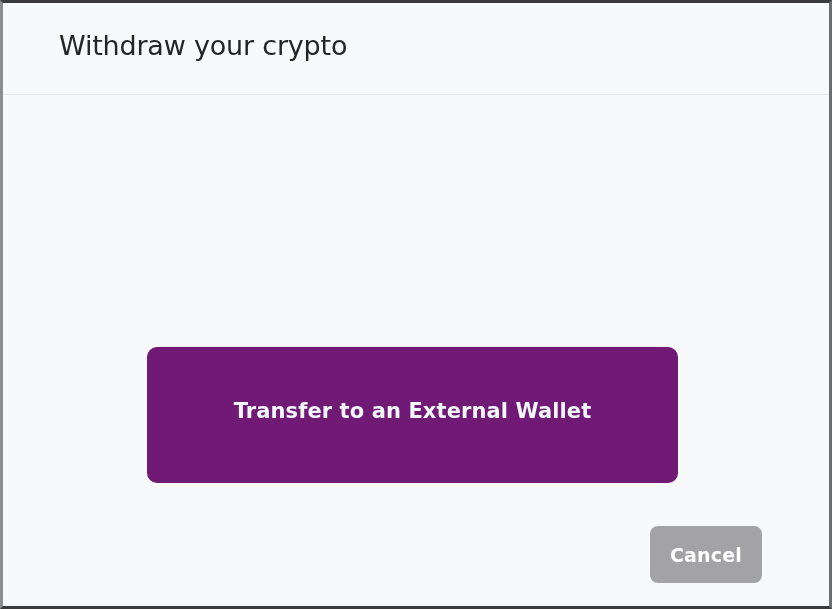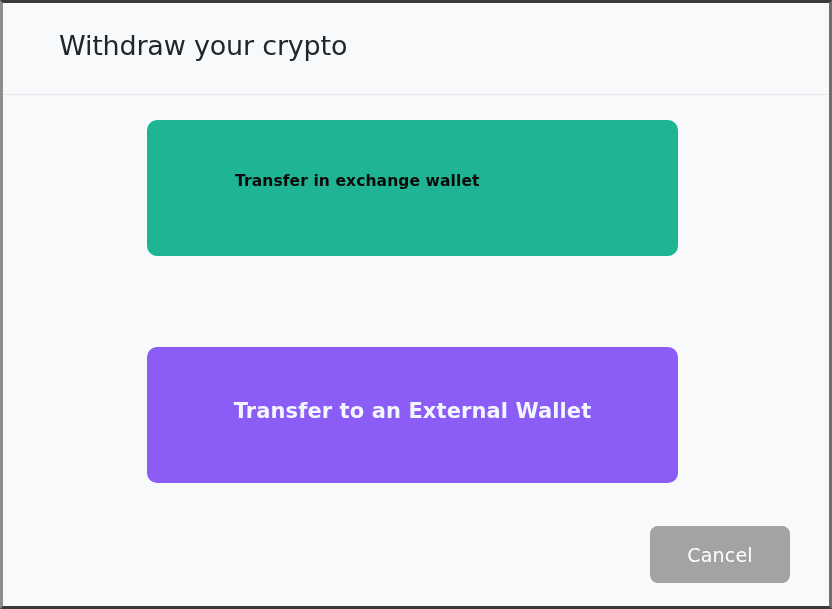--- a/index.html
+++ b/index.html
@@ -85,21 +85,21 @@
     top: 52px;
     font-size: 15.5px;
     font-weight: 700;
     color: #0a0a0a;
     letter-spacing: 0.1px;
     white-space: nowrap;
   }
 
   .choice-btn-external {
     top: 252px;
-    background: #8b5cf6;
+    background: #701a75;
     padding-left: 27px;
   }
   .choice-btn-external .choice-label {
     position: absolute;
     left: 0;
     right: 0;
     top: 52px;
     text-align: center;
     font-size: 21px;
     font-weight: 700;
@@ -126,48 +126,45 @@
     position: absolute;
     left: 0;
     right: 0;
     top: 425px;
     height: 92px;
   }
   .cancel-button {
     position: absolute;
     left: 647px;
     top: 6px;
-    width: 140px;
+    width: 112px;
     height: 57px;
     background: #a3a3a6;
     border: none;
     border-radius: 8px;
     color: #ffffff;
     font-family: "DejaVu Sans", sans-serif;
     font-size: 19px;
-    font-weight: 400;
+    font-weight: 700;
     letter-spacing: 0.2px;
     cursor: pointer;
     padding: 0;
   }
 </style>
 </head>
 <body>
 
 <div class="dialog">
 
   <div class="dialog-header">
     <div class="dialog-title">Withdraw your crypto</div>
   </div>
 
   <div class="dialog-body">
 
-    <button class="choice-btn choice-btn-exchange">
-      <span class="choice-label">Transfer in exchange wallet</span>
-    </button>
 
 
     <button class="choice-btn choice-btn-external">
       <span class="choice-label">Transfer to an External Wallet</span>
     </button>
 
     <div class="dialog-footer">
       <button class="cancel-button">Cancel</button>
     </div>
 

